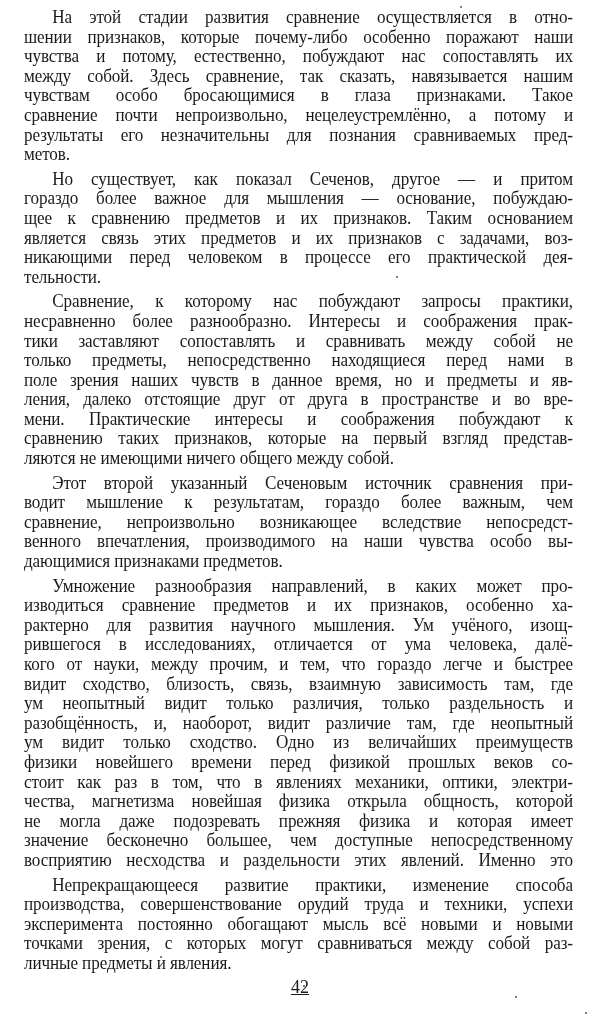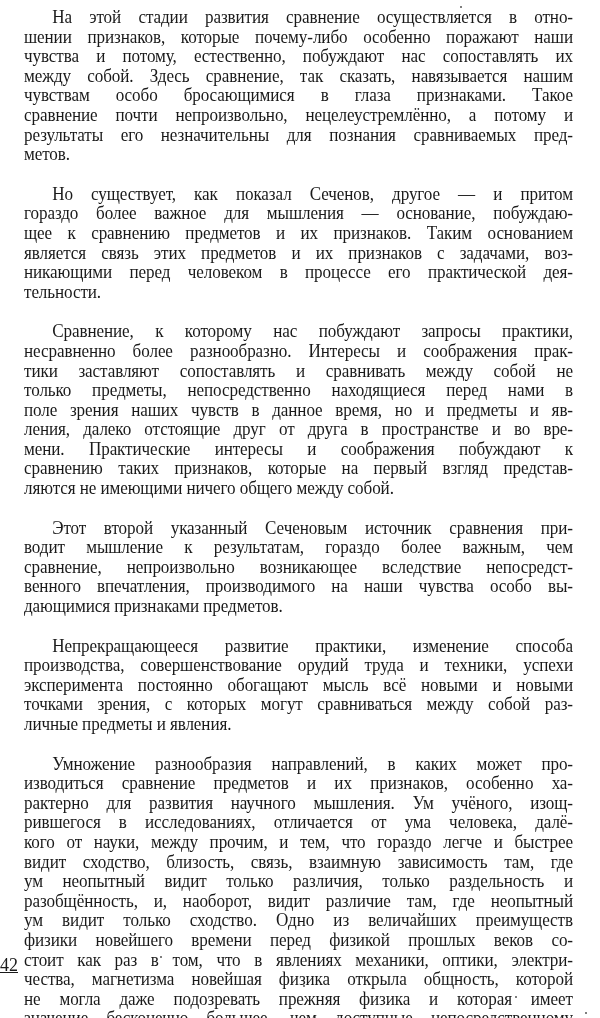--- a/index.html
+++ b/index.html
@@ -40,28 +40,28 @@
     width: 584px;
   }
   .line.indent {
     padding-left: 30px;
     width: 554px;
   }
   .line.last {
     text-align-last: left;
   }
   .para + .para {
-    margin-top: 20px;
+    margin-top: 5px;
   }
   .page-number {
     position: absolute;
     left: 0;
     width: 600px;
-    top: 955px;
-    text-align: left;
+    top: 977px;
+    text-align: center;
     font-size: 18px;
     line-height: 20px;
     text-decoration: underline;
   }
   .speck {
     position: absolute;
     width: 2px;
     height: 2px;
     background: #555;
     border-radius: 1px;
@@ -106,45 +106,45 @@
 
   <div class="para">
     <span class="line indent">Этот второй указанный Сеченовым источник сравнения при-</span>
     <span class="line">водит мышление к результатам, гораздо более важным, чем</span>
     <span class="line">сравнение, непроизвольно возникающее вследствие непосредст-</span>
     <span class="line">венного впечатления, производимого на наши чувства особо вы-</span>
     <span class="line last">дающимися признаками предметов.</span>
   </div>
 
   <div class="para">
-    <span class="line indent">Непрекращающееся развитие практики, изменение способа</span>
-    <span class="line">производства, совершенствование орудий труда и техники, успехи</span>
-    <span class="line">эксперимента постоянно обогащают мысль всё новыми и новыми</span>
-    <span class="line">точками зрения, с которых могут сравниваться между собой раз-</span>
-    <span class="line last">личные предметы и явления.</span>
-  </div>
-
-  <div class="para">
     <span class="line indent">Умножение разнообразия направлений, в каких может про-</span>
     <span class="line">изводиться сравнение предметов и их признаков, особенно ха-</span>
     <span class="line">рактерно для развития научного мышления. Ум учёного, изощ-</span>
     <span class="line">рившегося в исследованиях, отличается от ума человека, далё-</span>
     <span class="line">кого от науки, между прочим, и тем, что гораздо легче и быстрее</span>
     <span class="line">видит сходство, близость, связь, взаимную зависимость там, где</span>
     <span class="line">ум неопытный видит только различия, только раздельность и</span>
     <span class="line">разобщённость, и, наоборот, видит различие там, где неопытный</span>
     <span class="line">ум видит только сходство. Одно из величайших преимуществ</span>
     <span class="line">физики новейшего времени перед физикой прошлых веков со-</span>
     <span class="line">стоит как раз в том, что в явлениях механики, оптики, электри-</span>
     <span class="line">чества, магнетизма новейшая физика открыла общность, которой</span>
     <span class="line">не могла даже подозревать прежняя физика и которая имеет</span>
     <span class="line">значение бесконечно большее, чем доступные непосредственному</span>
     <span class="line">восприятию несходства и раздельности этих явлений. Именно это</span>
   </div>
 
+  <div class="para">
+    <span class="line indent">Непрекращающееся развитие практики, изменение способа</span>
+    <span class="line">производства, совершенствование орудий труда и техники, успехи</span>
+    <span class="line">эксперимента постоянно обогащают мысль всё новыми и новыми</span>
+    <span class="line">точками зрения, с которых могут сравниваться между собой раз-</span>
+    <span class="line last">личные предметы и явления.</span>
+  </div>
+
 </div>
 
 <div class="page-number">42</div>
 
 <span class="speck" style="left:460px;top:6px;"></span>
 <span class="speck" style="left:396px;top:276px;"></span>
 <span class="speck" style="left:160px;top:956px;"></span>
 <span class="speck" style="left:303px;top:985px;"></span>
 <span class="speck" style="left:515px;top:996px;"></span>
 <span class="speck" style="left:585px;top:1012px;"></span>

